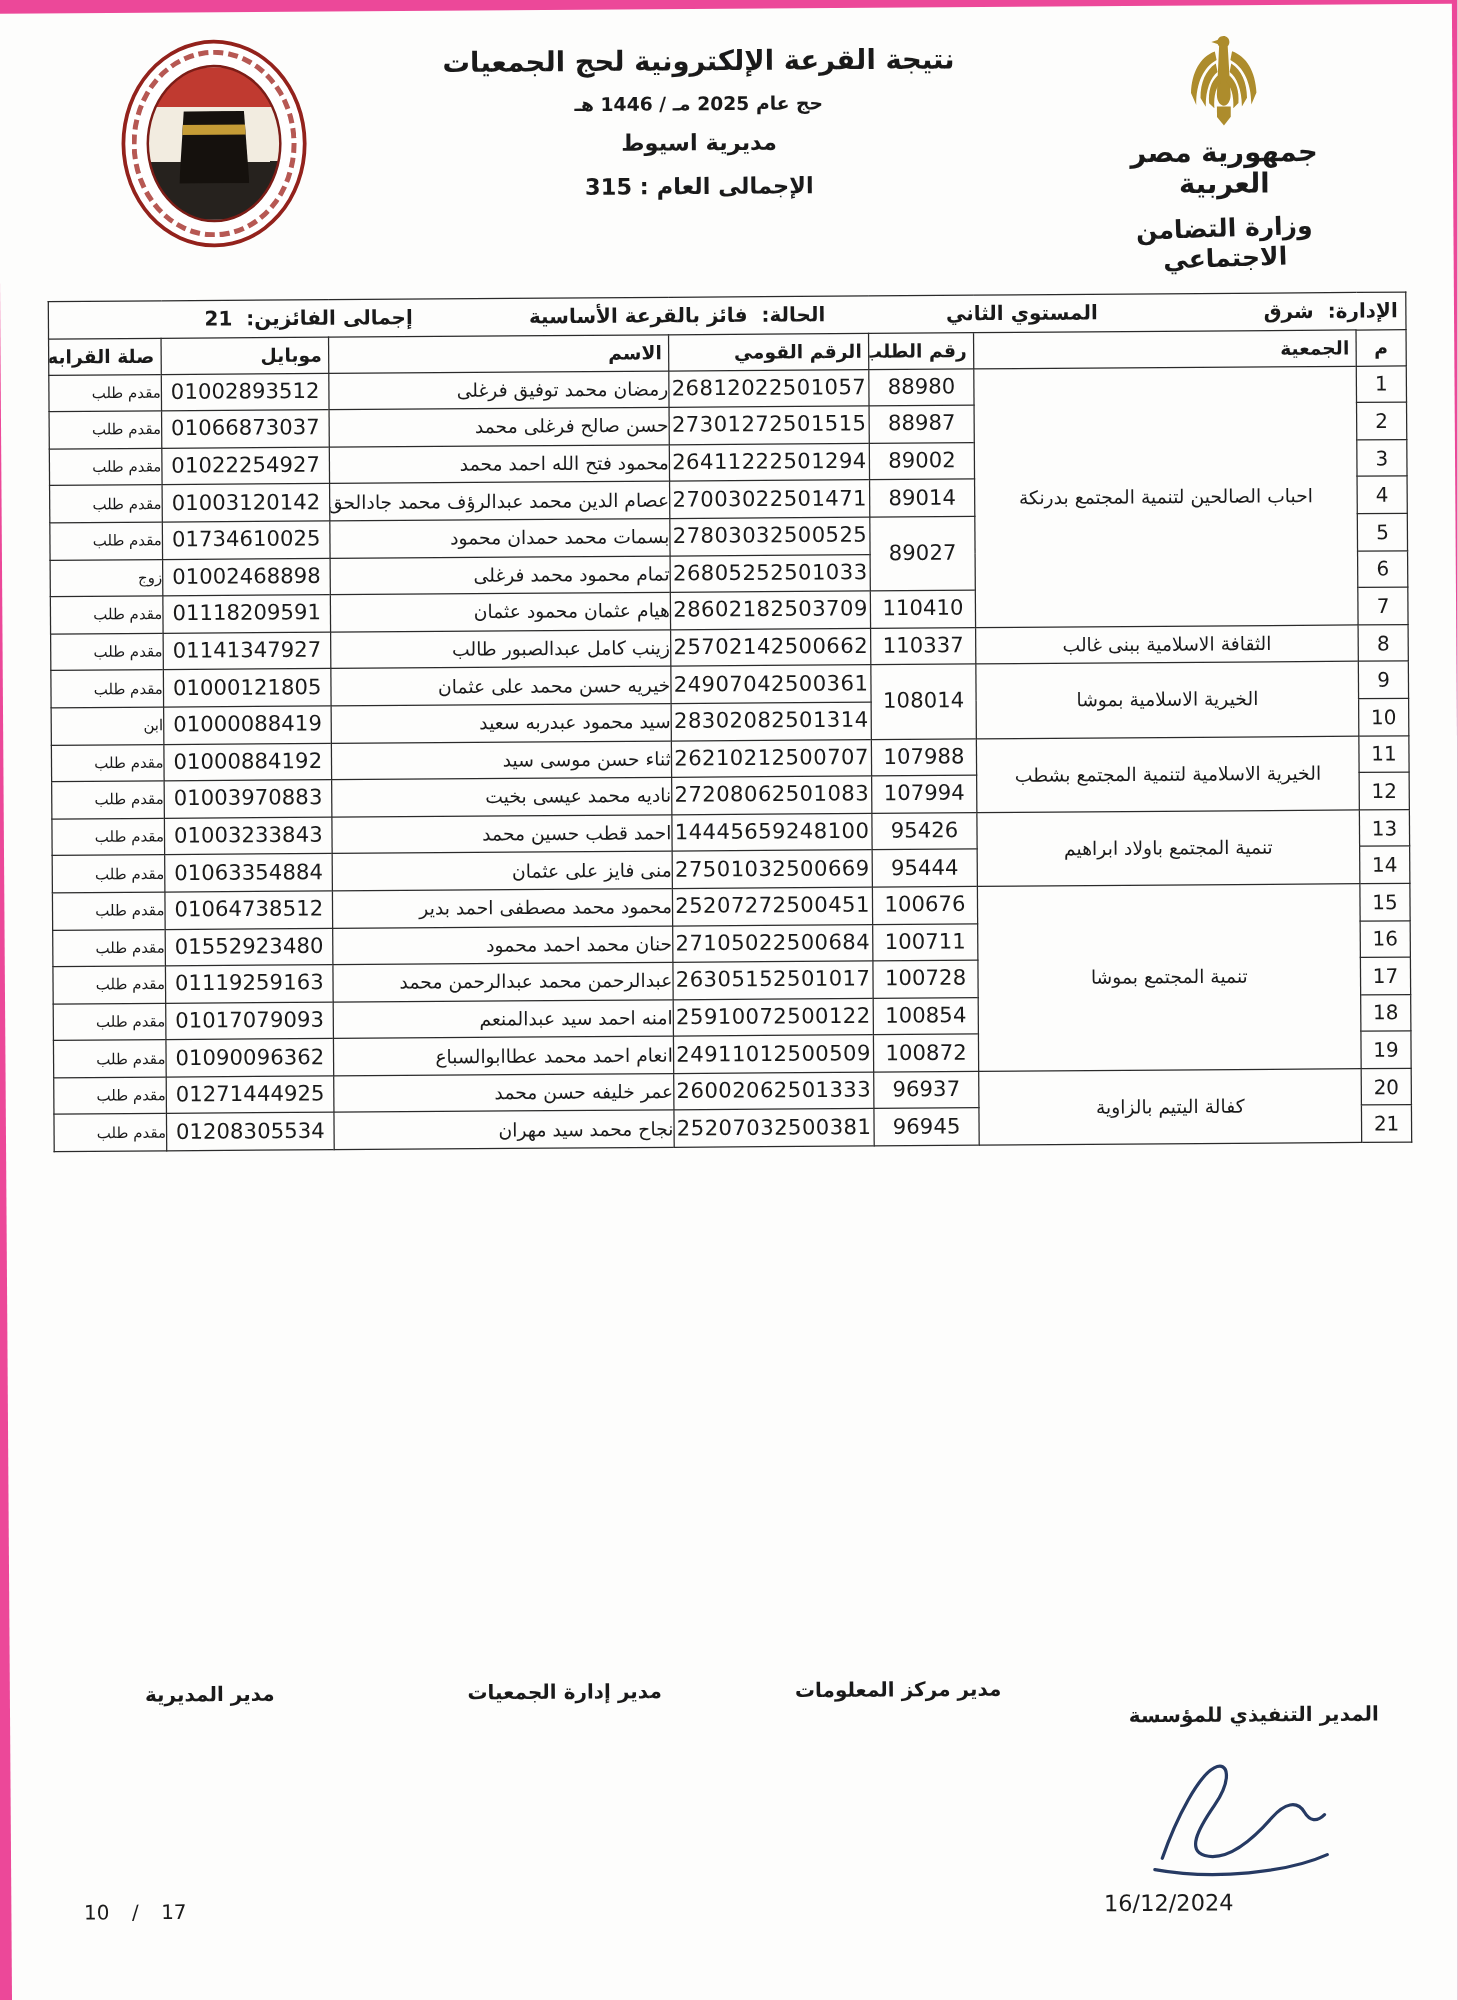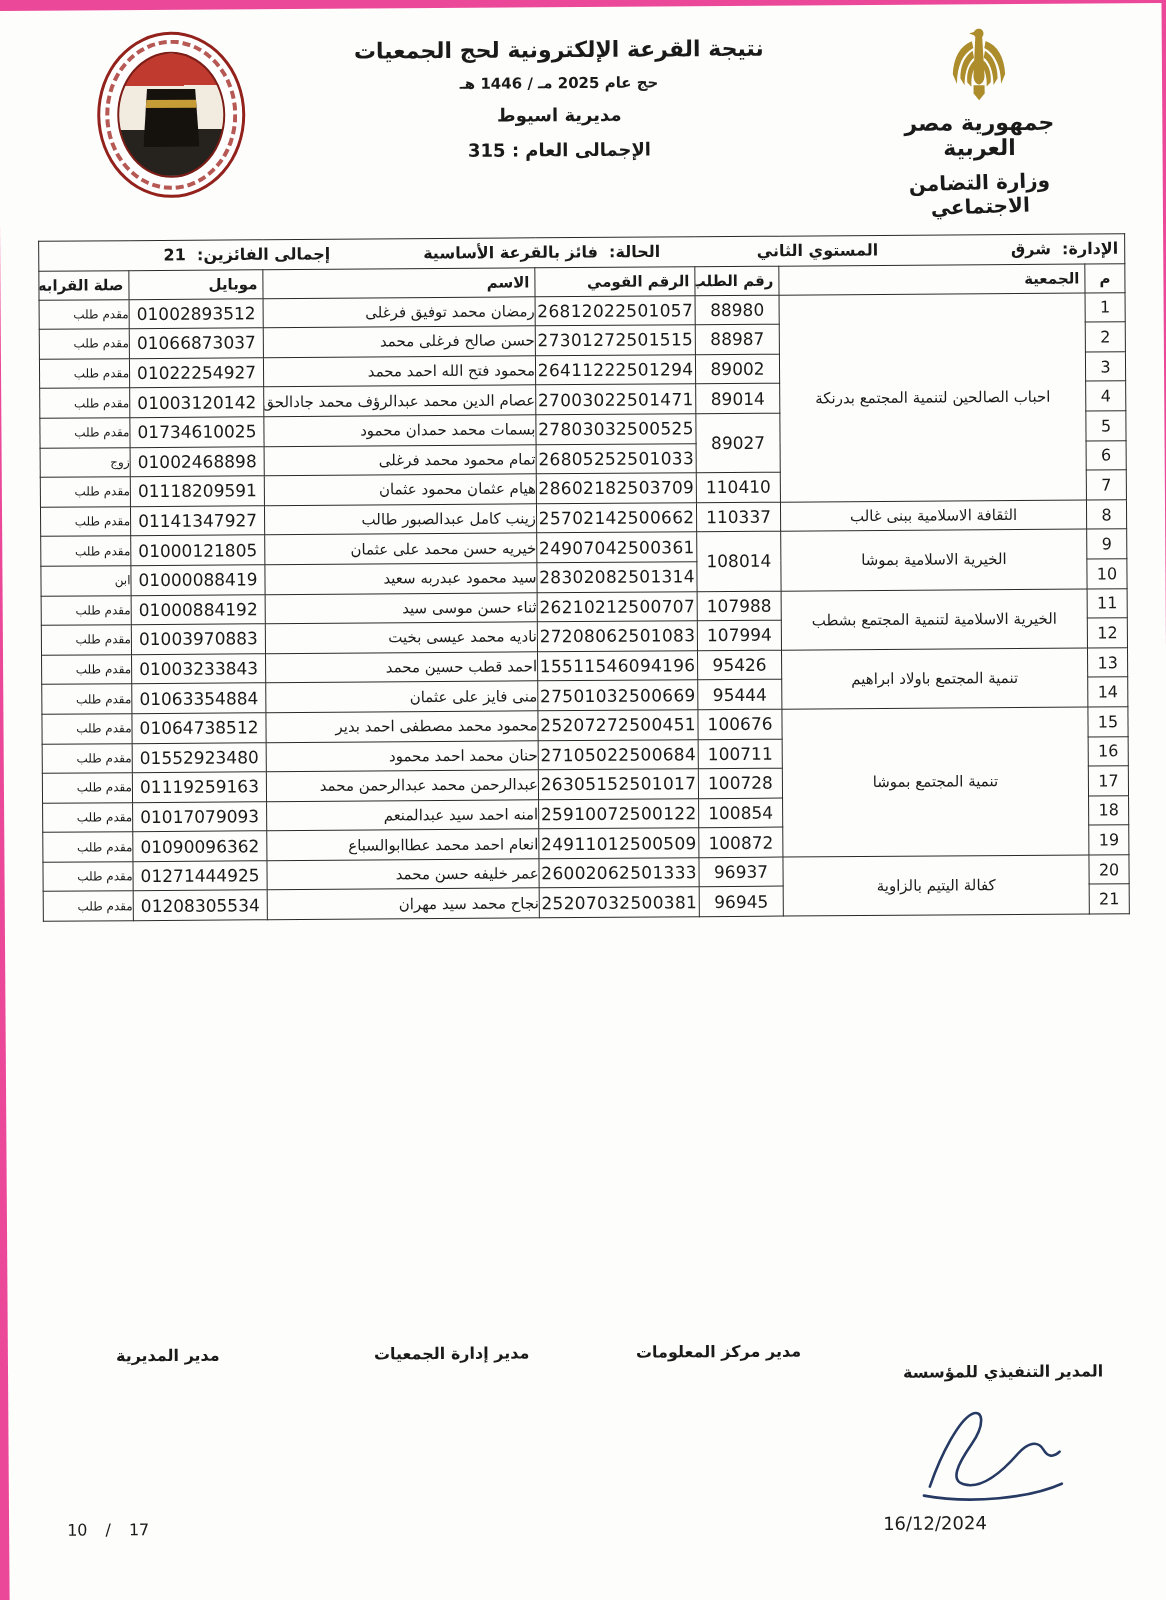--- a/index.html
+++ b/index.html
@@ -249,21 +249,21 @@
             <td class="c-req">107994</td>
             <td class="c-nid">27208062501083</td>
             <td class="c-name">ناديه محمد عيسى بخيت</td>
             <td class="c-mobile">01003970883</td>
             <td class="c-rel">مقدم طلب</td>
           </tr>
           <tr>
             <td class="c-no">13</td>
             <td class="c-assoc" rowspan="2">تنمية المجتمع باولاد ابراهيم</td>
             <td class="c-req">95426</td>
-            <td class="c-nid">15511546094196</td>
+            <td class="c-nid">14445659248100</td>
             <td class="c-name">احمد قطب حسين محمد</td>
             <td class="c-mobile">01003233843</td>
             <td class="c-rel">مقدم طلب</td>
           </tr>
           <tr>
             <td class="c-no">14</td>
             <td class="c-req">95444</td>
             <td class="c-nid">27501032500669</td>
             <td class="c-name">منى فايز على عثمان</td>
             <td class="c-mobile">01063354884</td>

